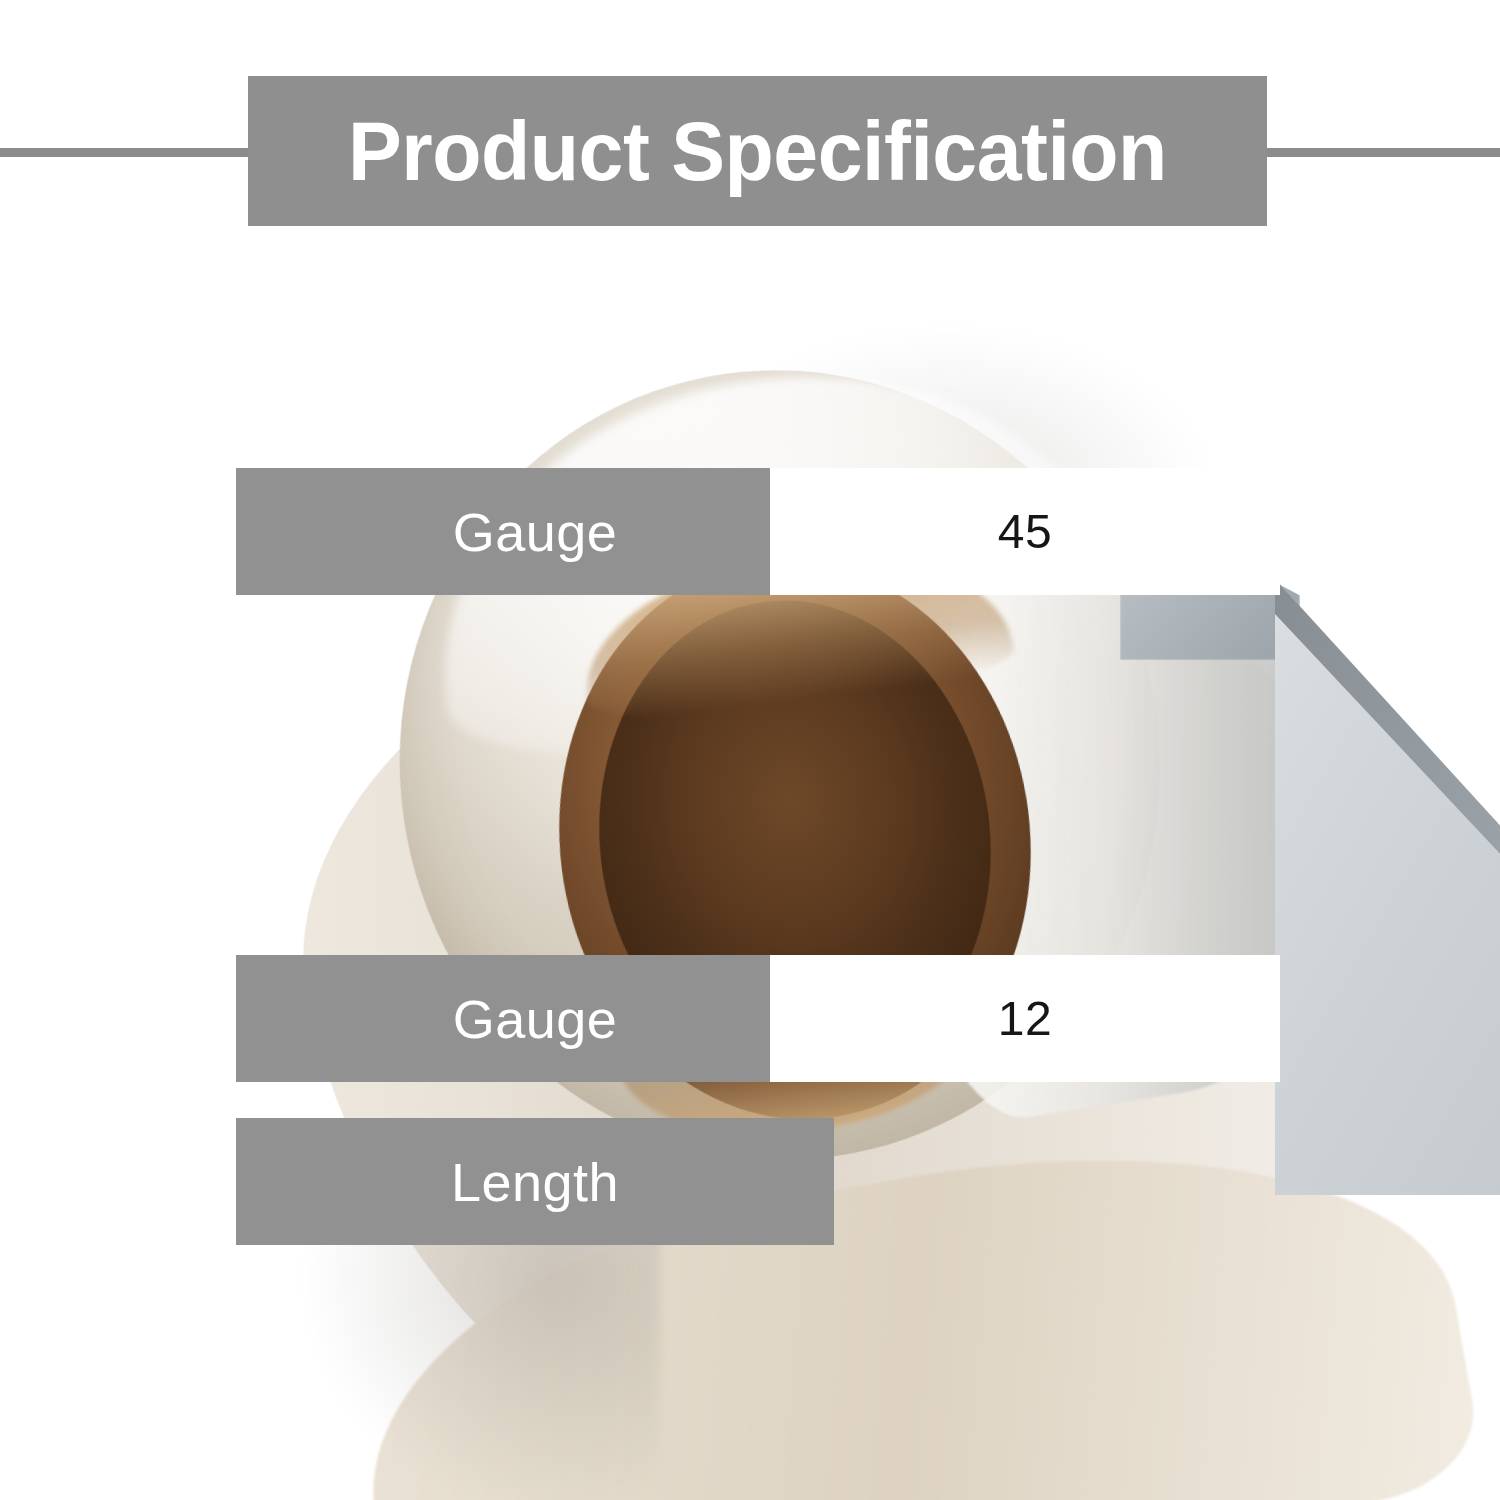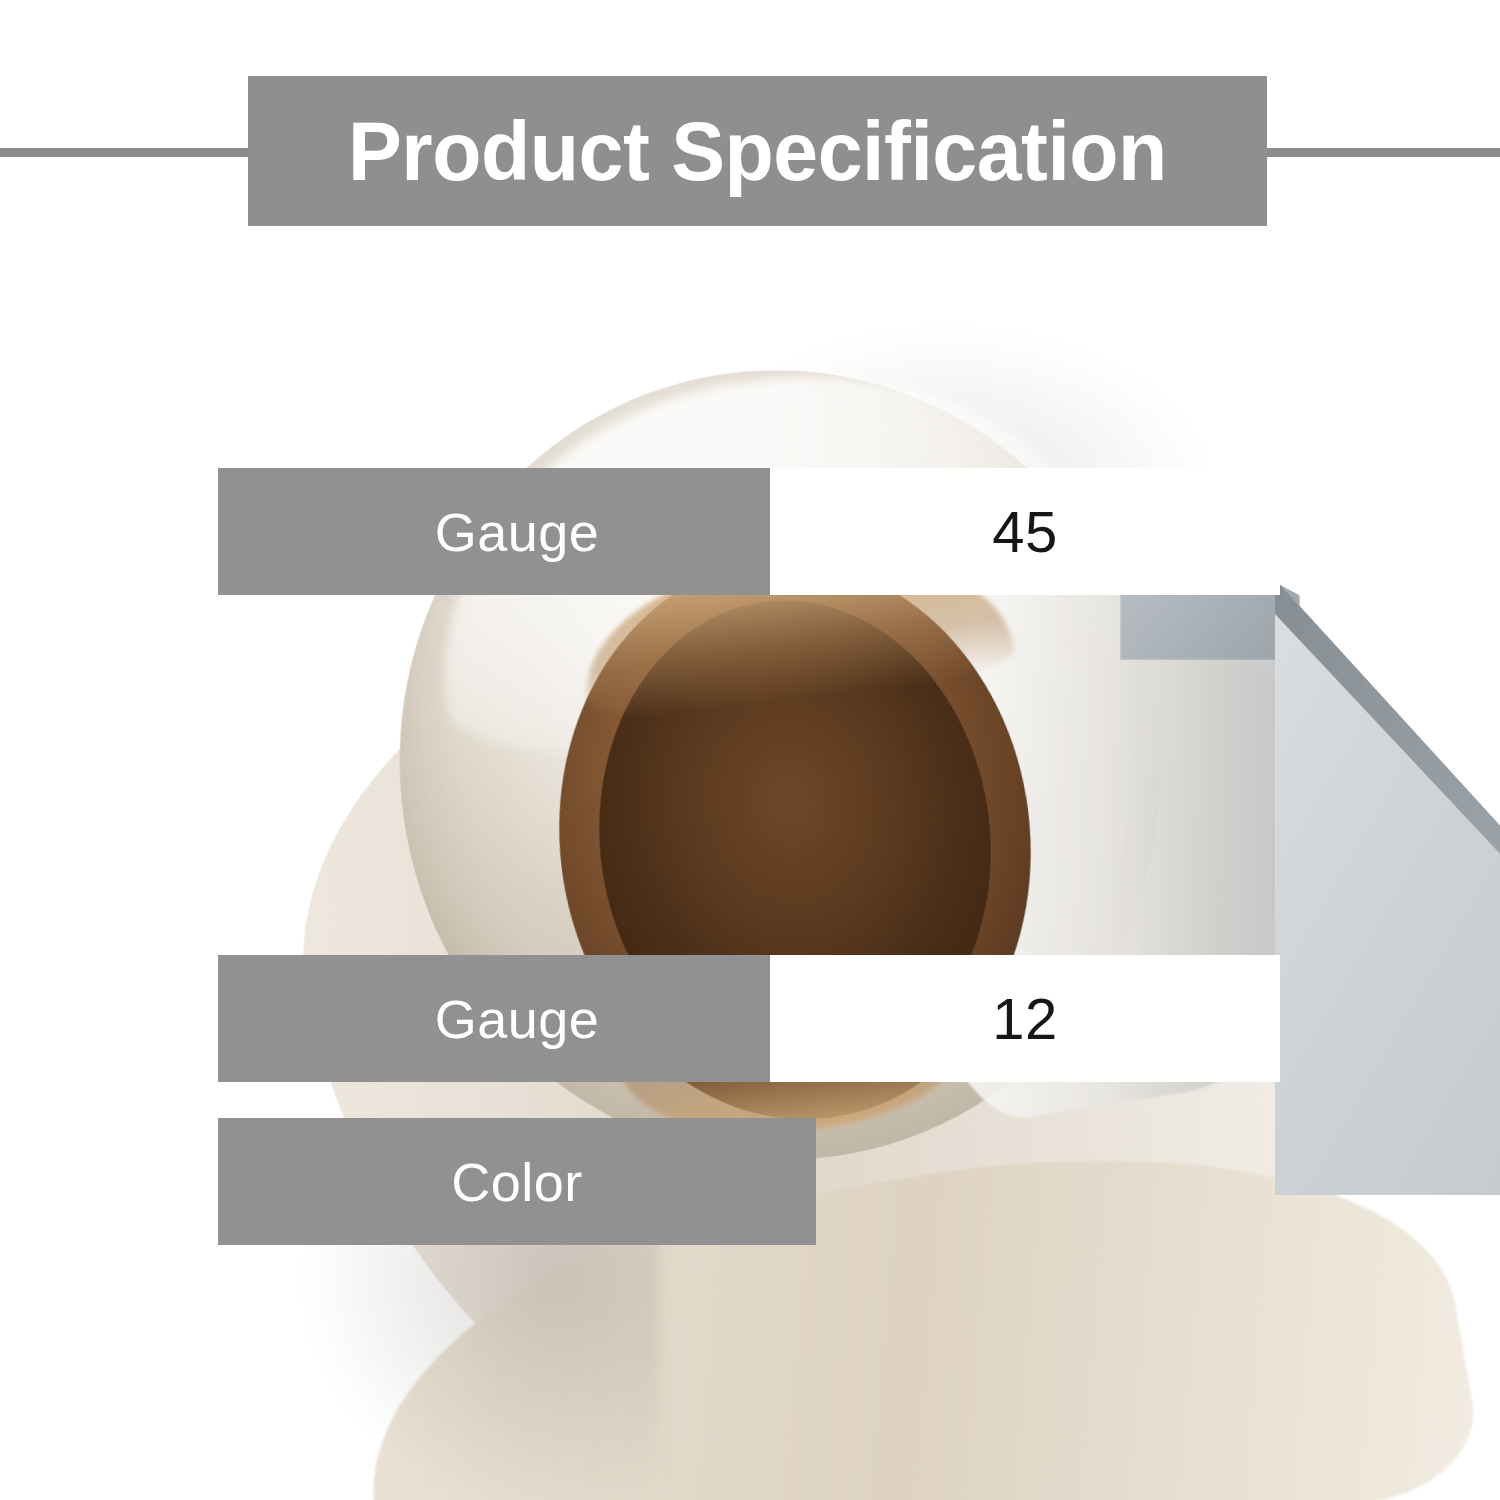--- a/index.html
+++ b/index.html
@@ -274,21 +274,21 @@
     height: 1500px;
   }
   .spec-row {
     position: absolute;
     left: 0;
     width: 1500px;
     height: 127px;
   }
   .spec-label {
     position: absolute;
-    left: 218px;
+    left: 236px;
     top: 0;
     width: 598px;
     height: 127px;
     background: #919191;
     display: flex;
     align-items: center;
     justify-content: center;
   }
   .spec-label span {
     color: #ffffff;
@@ -306,21 +306,21 @@
     height: 127px;
     background: #ffffff;
     display: flex;
     align-items: center;
     justify-content: center;
   }
   .spec-value span {
     color: #161616;
     font-family: "Liberation Sans", sans-serif;
     font-weight: 400;
-    font-size: 58px;
+    font-size: 48px;
     line-height: 1;
     letter-spacing: 0.5px;
   }
 </style>
 </head>
 <body>
 
 <div class="canvas">
 
   <div class="photo">
@@ -363,18 +363,18 @@
       <div class="spec-label">
         <span>Gauge</span>
       </div>
       <div class="spec-value">
         <span>12</span>
       </div>
     </div>
 
     <div class="spec-row" style="top:1118px">
       <div class="spec-label">
-        <span>Color</span>
+        <span>Length</span>
       </div>
     </div>
 
   </div>
 </div>
 
 </body></html>

